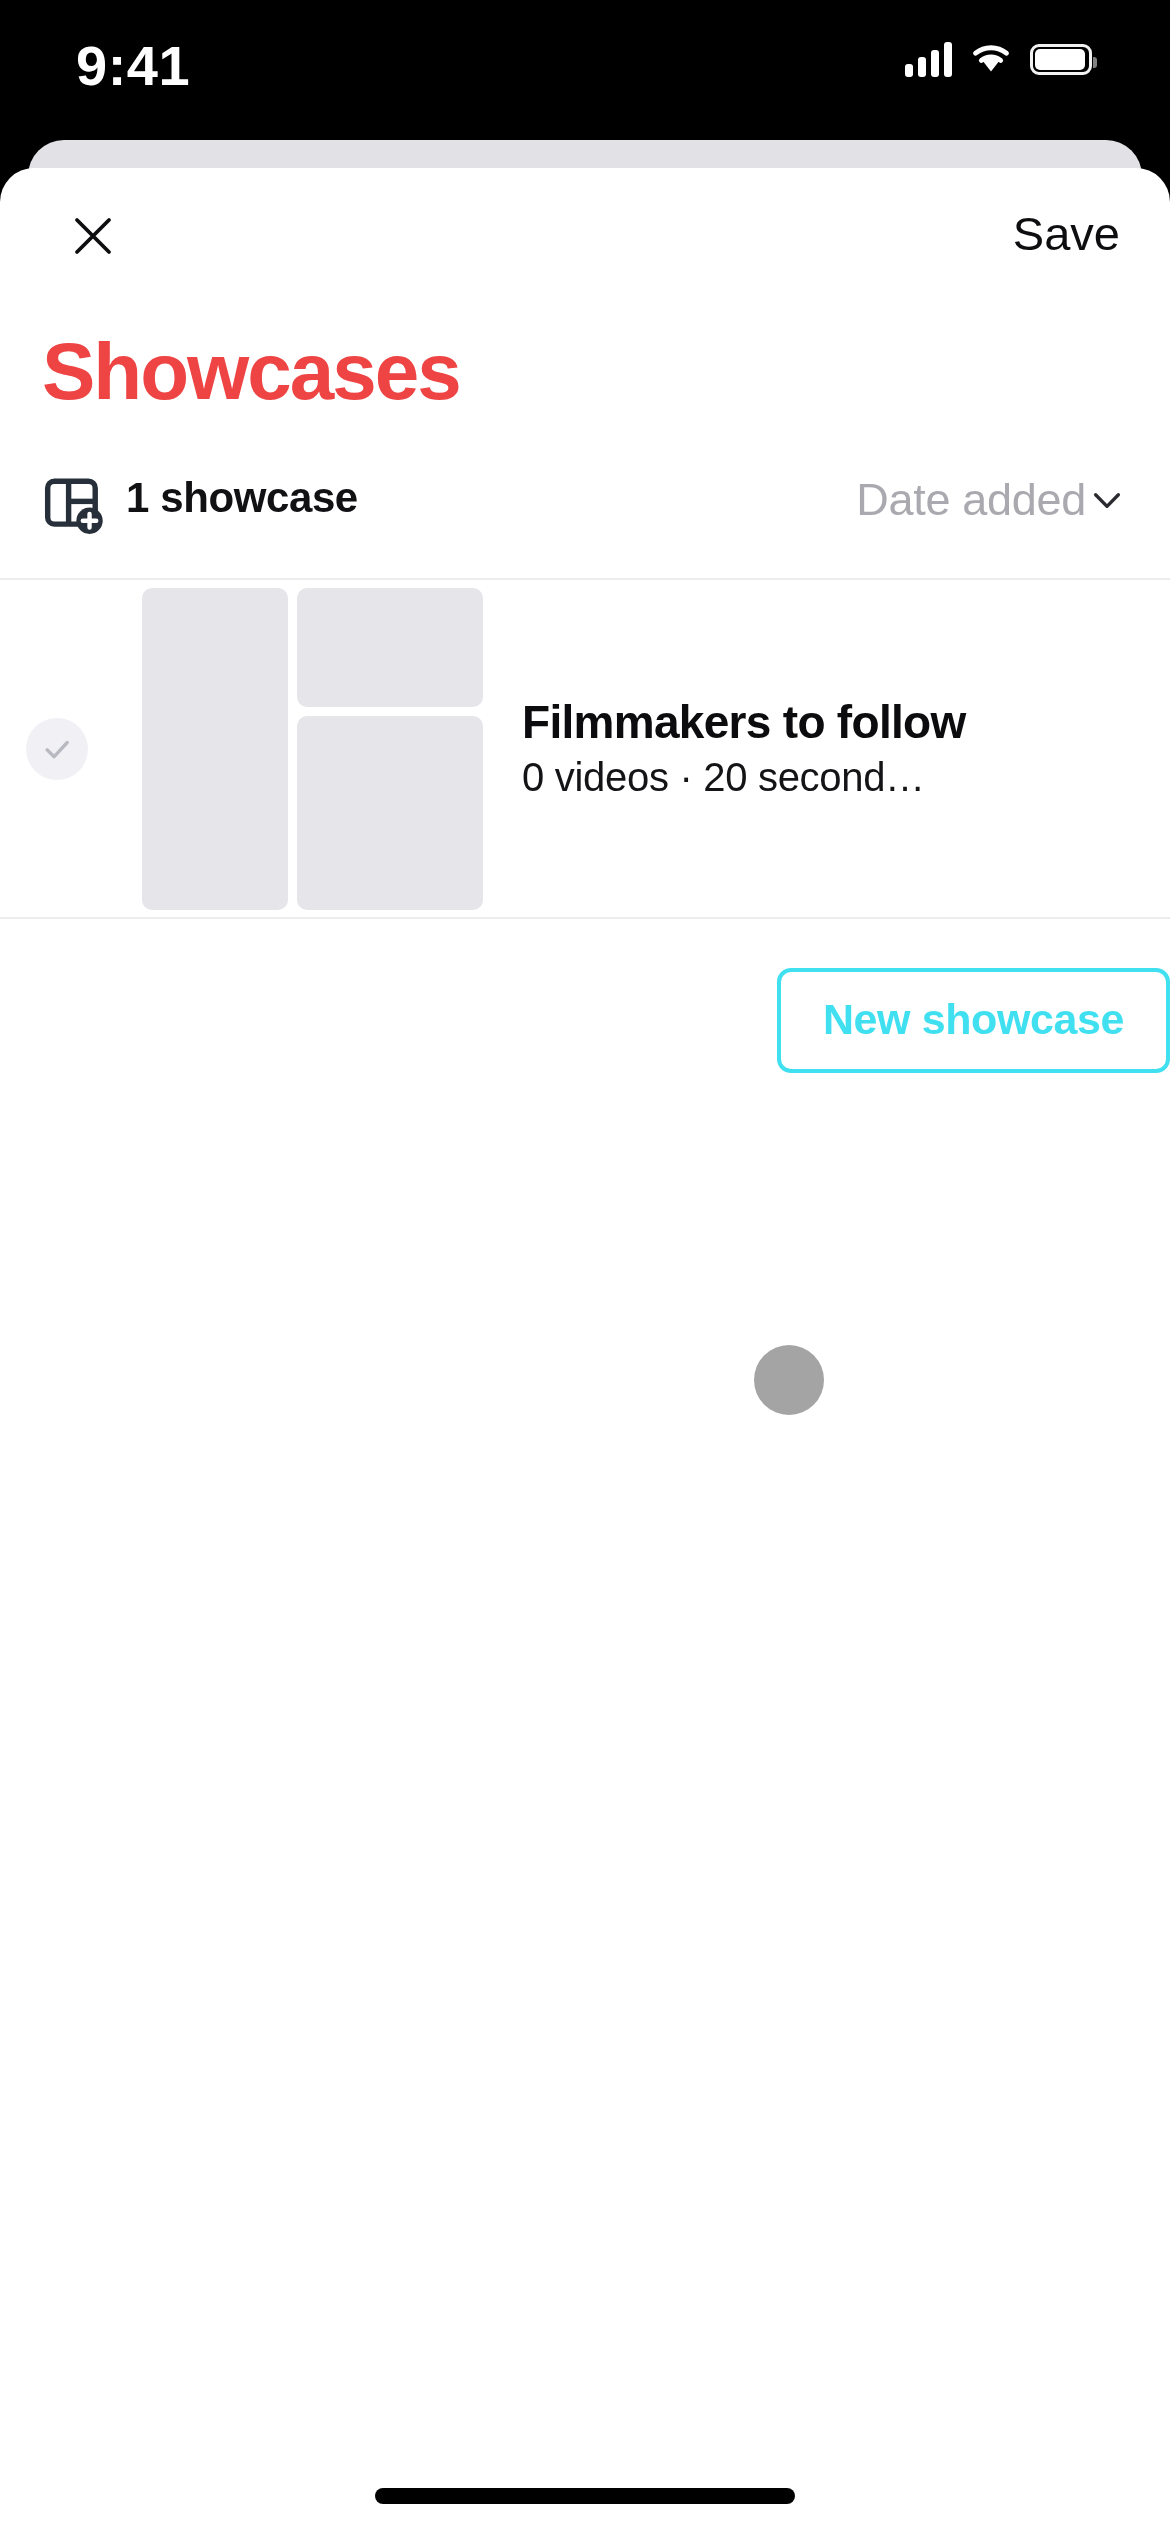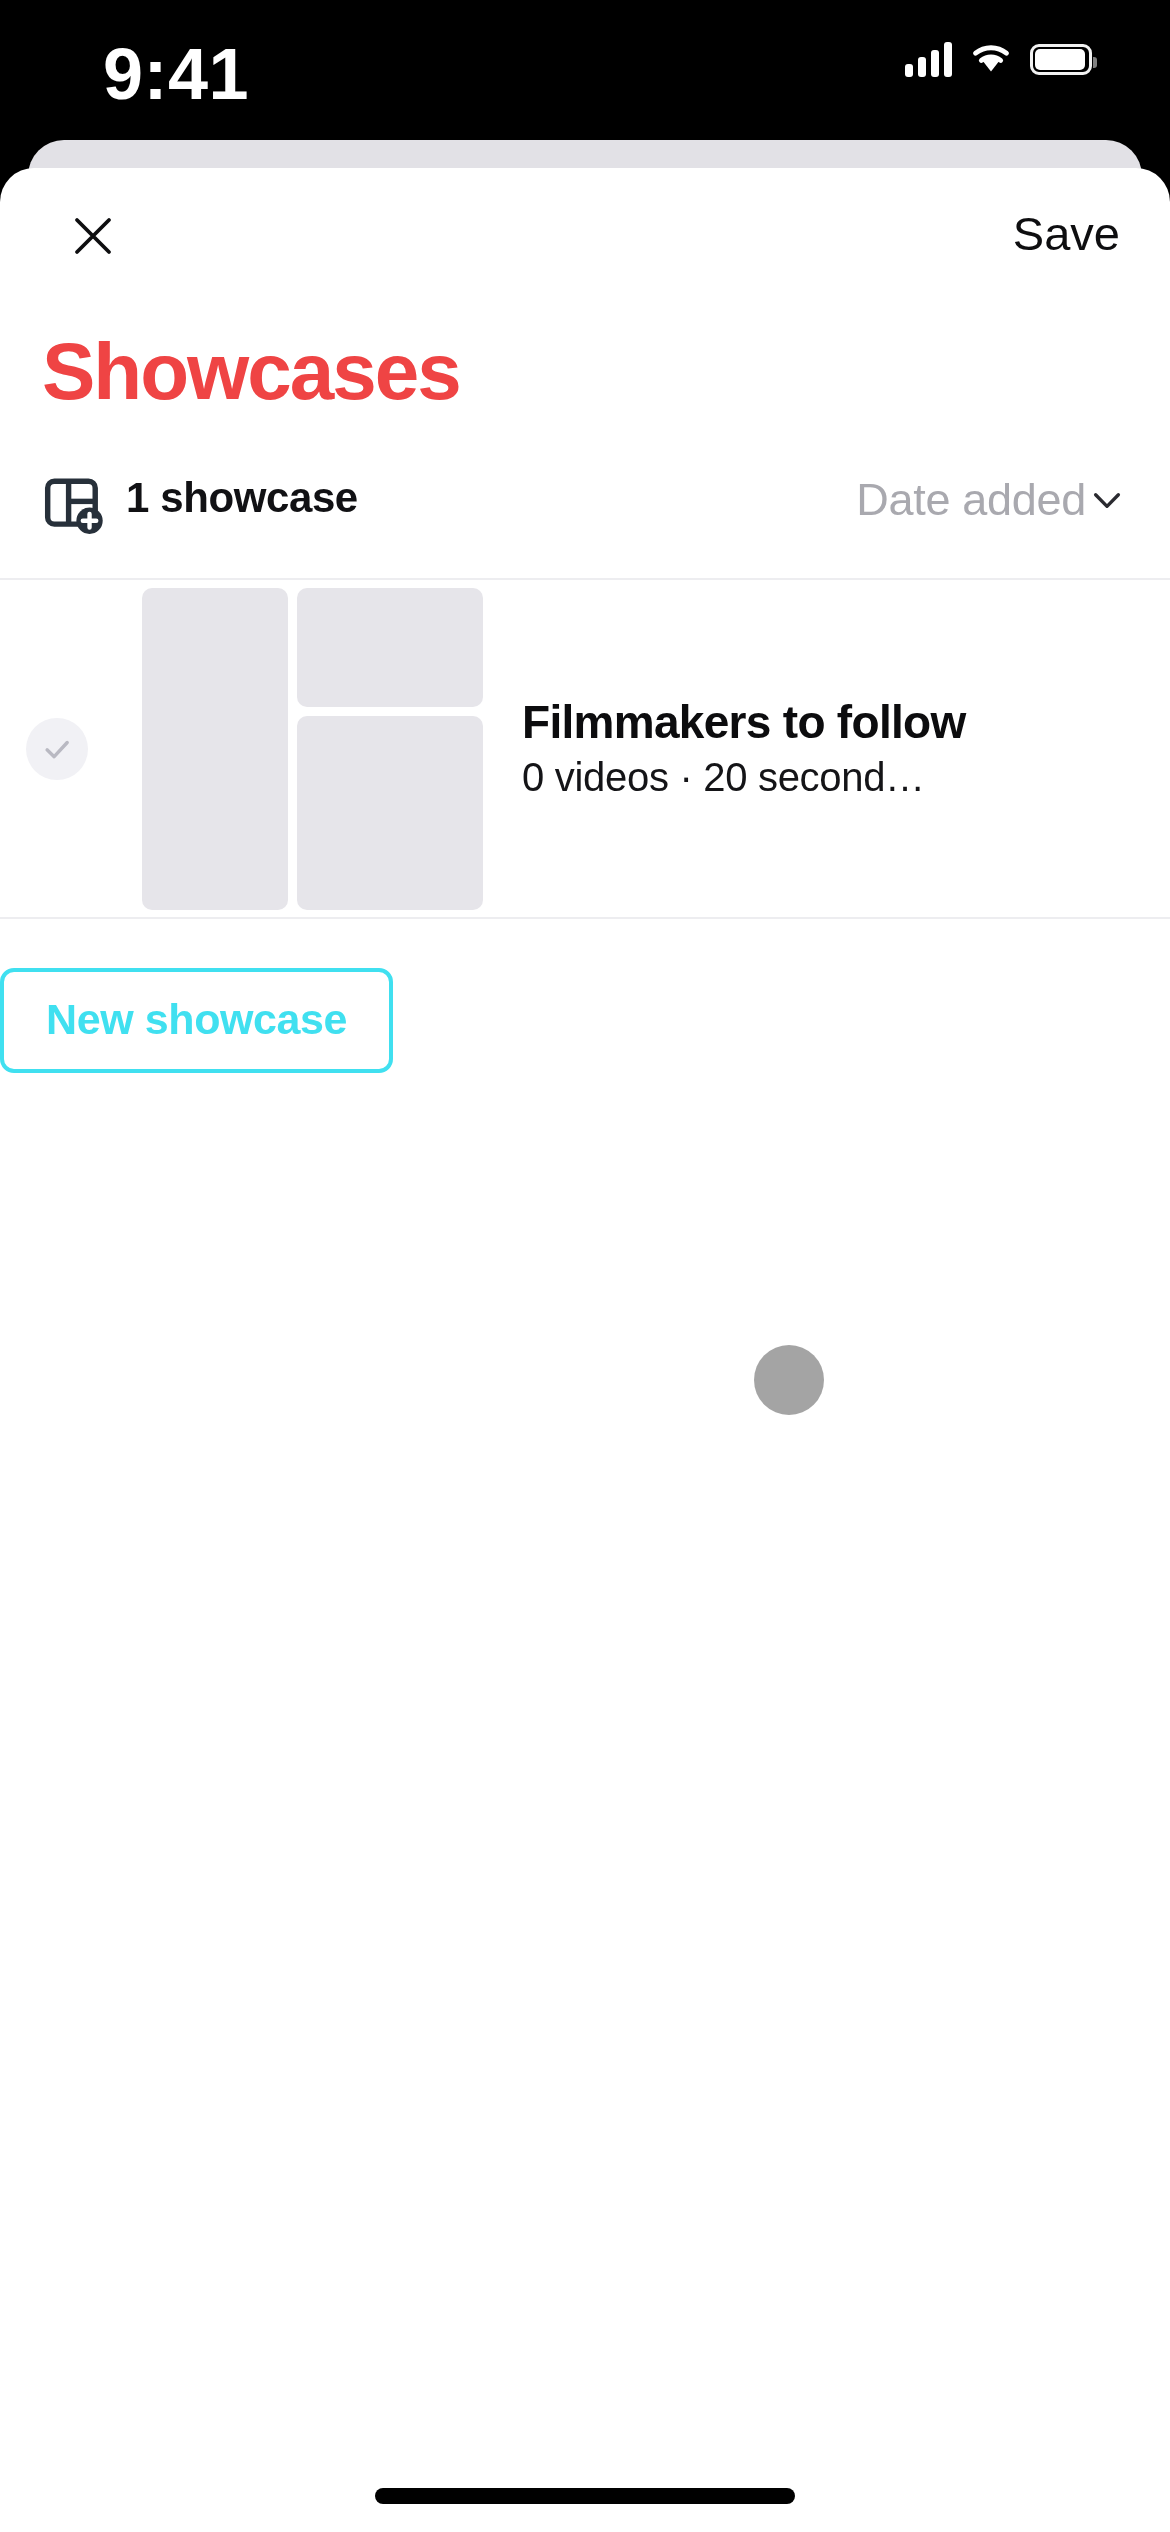--- a/index.html
+++ b/index.html
@@ -17,22 +17,22 @@
     background:#000;
   }
 
   
   #status-bar {
     position:absolute; top:0; left:0;
     width:1170px; height:143px;
     color:#fff;
   }
   #status-time {
-    position:absolute; left:103px; top:38px;
-    font-size:72px; font-weight:700;
+    position:absolute; left:76px; top:38px;
+    font-size:56px; font-weight:700;
     letter-spacing:0.5px;
     line-height:1;
   }
   #status-right {
     position:absolute; right:78px; top:40px;
     display:flex; align-items:center; gap:17px;
   }
   .sig-bars { display:flex; align-items:flex-end; gap:5px; height:36px; }
   .sig-bars i { display:block; width:8px; background:#fff; border-radius:3px; }
   .sig-bars i:nth-child(1){ height:13px; }
@@ -192,21 +192,21 @@
   }
   #row-subtitle {
     margin-top:7px;
     font-size:40px; font-weight:400; color:#141417;
     letter-spacing:-0.3px;
     white-space:nowrap;
   }
 
   
   #new-showcase-wrap {
-    display:flex; justify-content:flex-start;
+    display:flex; justify-content:flex-end;
     margin-top:49px;
   }
   #new-showcase-button {
     border:4px solid #40E0F0;
     border-radius:14px;
     background:#fff;
     color:#40E0F0;
     font-family:"Liberation Sans", sans-serif;
     font-size:43px;
     font-weight:700;

